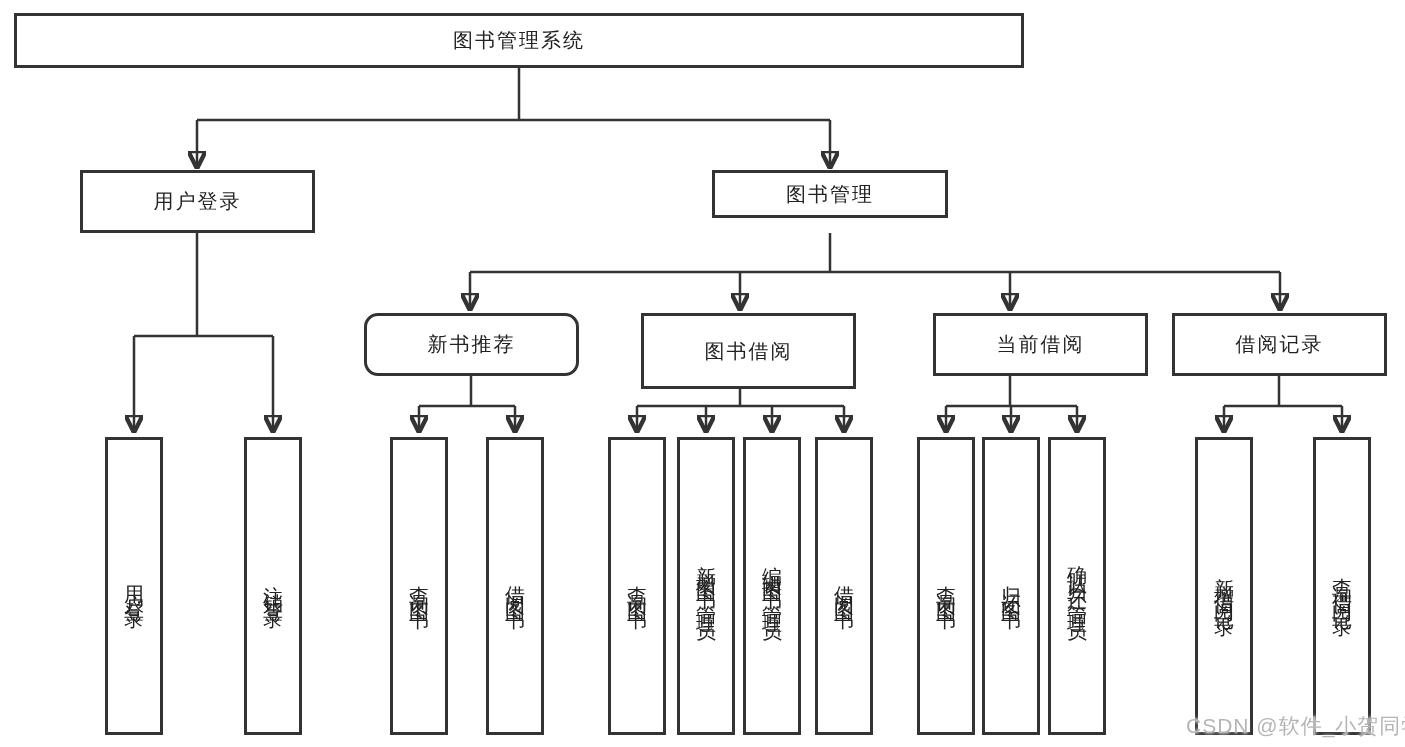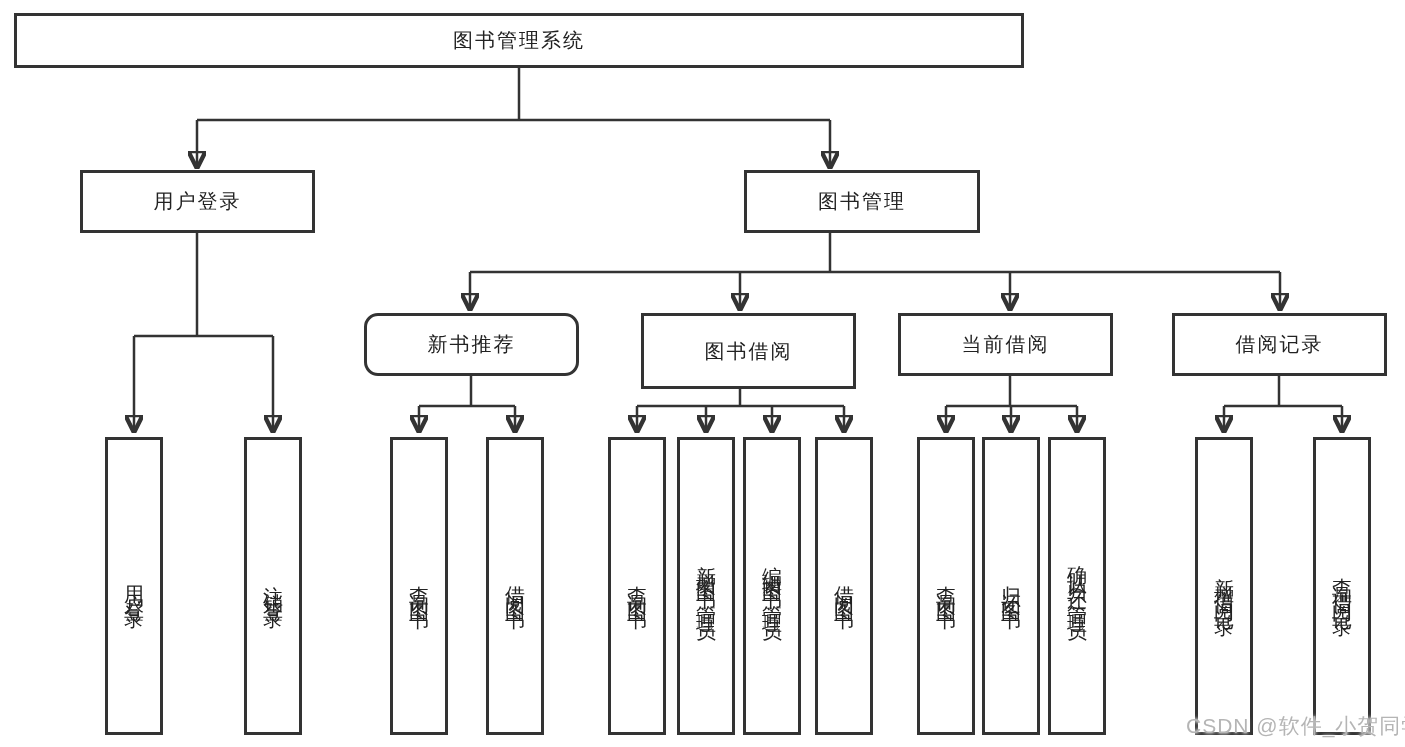--- a/index.html
+++ b/index.html
@@ -116,31 +116,31 @@
     <path d="M1342 406 V430" marker-end="url(#arr)"></path>
   </svg>
 
   <div class="node" style="left:14px; top:13px; width:1010px; height:55px;">
     <span>图书管理系统</span>
   </div>
 
   <div class="node" style="left:80px; top:170px; width:235px; height:63px;">
     <span>用户登录</span>
   </div>
-  <div class="node" style="left:712px; top:170px; width:236px; height:63px;margin-left:32px;">
+  <div class="node" style="left:712px; top:170px; width:236px; height:48px;">
     <span>图书管理</span>
   </div>
 
   <div class="node" style="left:364px; top:313px; width:215px; height:63px;border-radius:14px;">
     <span>新书推荐</span>
   </div>
   <div class="node" style="left:633px; top:313px; width:215px; height:76px;margin-left:8px;">
     <span>图书借阅</span>
   </div>
-  <div class="node" style="left:898px; top:313px; width:215px; height:63px;">
+  <div class="node" style="left:933px; top:313px; width:215px; height:63px;">
     <span>当前借阅</span>
   </div>
   <div class="node" style="left:1172px; top:313px; width:215px; height:63px;">
     <span>借阅记录</span>
   </div>
 
   <div class="node leaf" style="left:105px; top:437px; width:58px; height:298px;">
     <span class="vtext">用户登录</span>
   </div>
   <div class="node leaf" style="left:244px; top:437px; width:58px; height:298px;">

